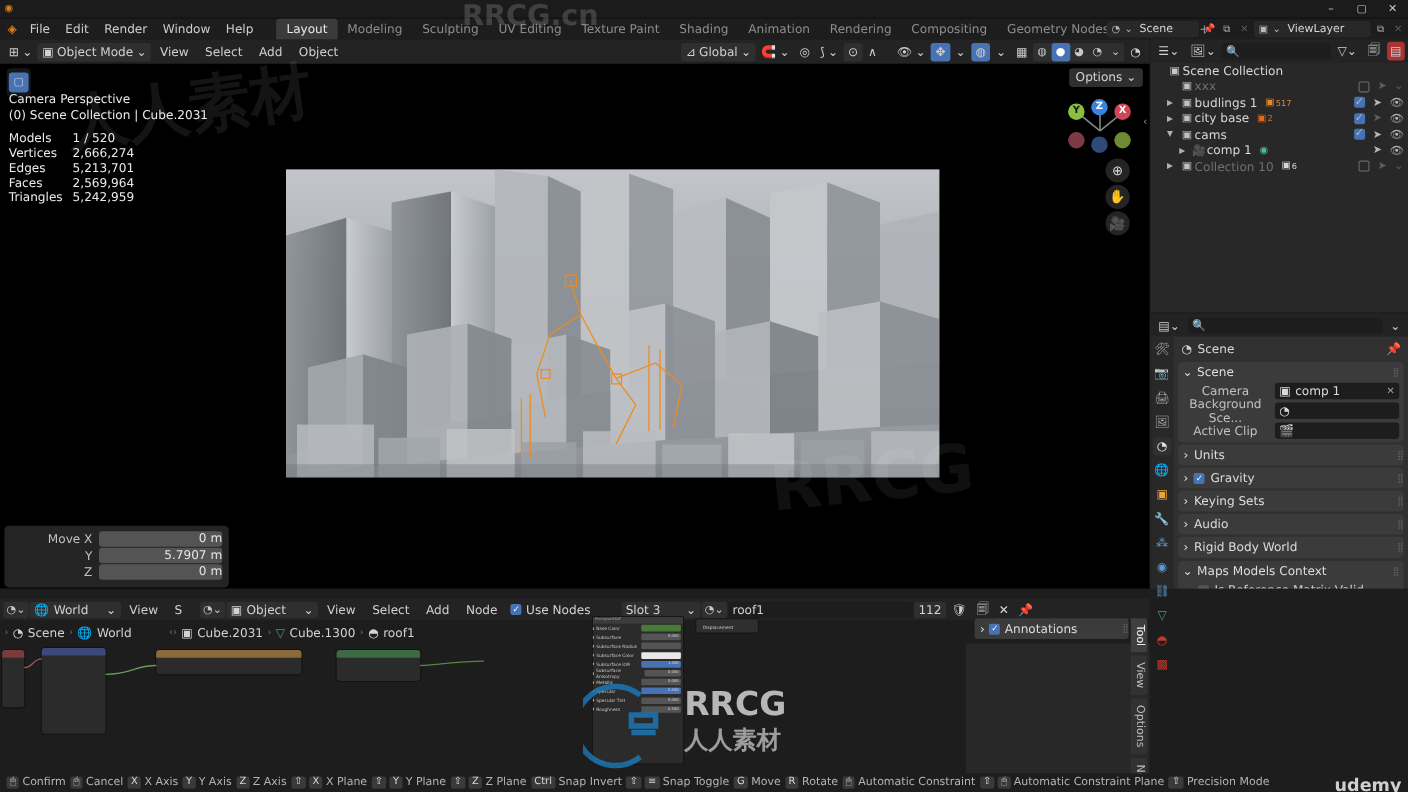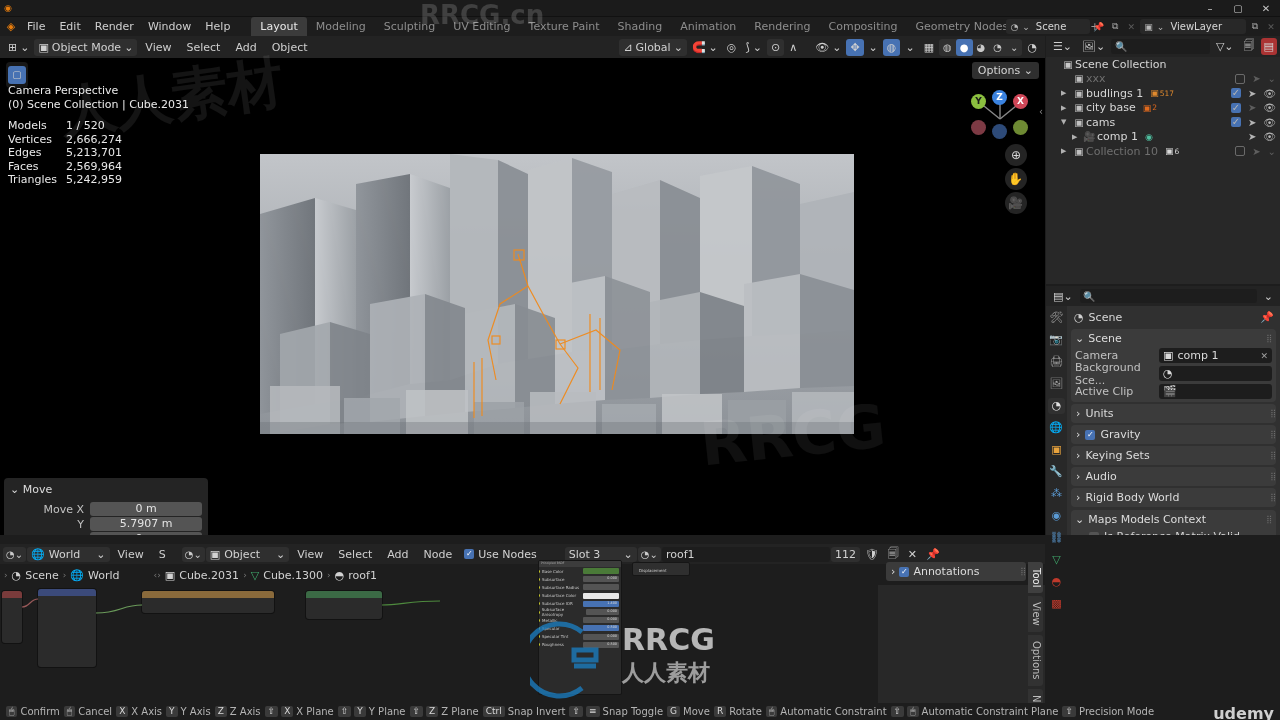--- a/index.html
+++ b/index.html
@@ -67,21 +67,21 @@
   .navbtn{ position:absolute; right:18px; width:22px; height:22px; border-radius:50%;
     background:#2d2d2dcc; color:#d8d8d8; font-size:12px; text-align:center; line-height:22px; }
   .vp-right-arrow{ position:absolute; right:2px; top:48px; color:#8a8a8a; font-size:10px; }
 
   
   .redo{ position:absolute; left:4px; top:420px; width:204px; background:#282828e8;
     border-radius:4px; padding:4px 0 6px; }
   .redo .ttl{ font-size:11px; color:#dcdcdc; padding:1px 6px 5px; }
   .rrow{ display:flex; align-items:center; height:14px; margin:1px 6px; }
   .rlbl{ width:80px; text-align:right; padding-right:6px; font-size:11px; color:#c2c2c2; }
-  .rfield{ flex:1; background:#545454; border-radius:3px; text-align:center;
+  .rfield{ flex:1; background:#545454; border-radius:3px; text-align:right;
     font-size:11px; color:#e4e4e4; line-height:14px; }
   .cb{ width:10px; height:10px; background:#545454; border-radius:2px; display:inline-block; }
   .cb.on{ background:#4772b3; color:#fff; font-size:8px; text-align:center; line-height:10px; }
 
   
   .outliner{ position:absolute; left:1046px; top:36px; width:234px; height:248px; background:#282828; }
   .ol-head{ height:21px; background:#232323; display:flex; align-items:center; padding:0 3px; gap:2px; }
   .searchbox{ flex:1; background:#1d1d1d; border-radius:3px; height:15px;
     display:flex; align-items:center; padding:0 4px; gap:4px; color:#777; font-size:10px; }
   .olrow{ height:14.5px; display:flex; align-items:center; padding-left:4px; font-size:11px; position:relative; }
@@ -105,21 +105,21 @@
   .ptabs{ position:absolute; left:0; top:20px; width:21px; bottom:0; background:#282828;
     display:flex; flex-direction:column; align-items:center; padding-top:4px; gap:6px; }
   .ptab{ width:17px; height:16px; text-align:center; line-height:16px; font-size:11px; color:#a8a8a8; border-radius:3px; }
   .ptab.act{ background:#303030; color:#e0e0e0; }
   .pbody{ position:absolute; left:21px; top:20px; right:0; bottom:0; padding:3px 4px; overflow:hidden; }
   .pbreadcrumb{ display:flex; align-items:center; gap:5px; height:17px; padding:0 3px; position:relative; }
   .psection{ background:#3b3b3b; border-radius:4px; margin-top:3px; padding:3px 4px; }
   .psec-head{ display:flex; align-items:center; gap:4px; font-size:11px; color:#dcdcdc; position:relative; }
   .grip{ position:absolute; right:1px; color:#6b6b6b; font-size:8px; letter-spacing:-1px;}
   .prow{ display:flex; align-items:center; height:15px; margin-top:3px; }
-  .plbl{ width:84px; text-align:left; padding-right:6px; font-size:11px; color:#c0c0c0; }
+  .plbl{ width:84px; text-align:center; padding-right:6px; font-size:11px; color:#c0c0c0; }
   .pfield{ flex:1; background:#1d1d1d; border-radius:3px; height:15px; display:flex;
     align-items:center; padding:0 4px; gap:4px; font-size:11px; color:#dadada; position:relative; }
   .pclose{ position:absolute; right:4px; color:#a0a0a0; font-size:9px; }
   .pcollapsed{ background:#3b3b3b; border-radius:4px; margin-top:2px; padding:3px 5px;
     display:flex; align-items:center; gap:5px; font-size:11px; color:#dcdcdc; position:relative; }
 
   
   .beditor-head{ position:absolute; left:0; top:544px; width:1045px; height:20px;
     background:#232323; display:flex; align-items:center; gap:1px; padding:0 3px; }
   .sep{ width:7px; }
@@ -414,21 +414,20 @@
       <div class="axis" style="left:2px;top:32px;background:#7d3a44"></div>
       <div class="axis" style="left:23px;top:36px;background:#2d4a78"></div>
       <div class="axis" style="left:44px;top:32px;background:#6e8a33"></div>
     </div>
     <div class="navbtn" style="top:86px">⊕</div>
     <div class="navbtn" style="top:110px">✋</div>
     <div class="navbtn" style="top:134px">🎥</div>
     <div class="vp-right-arrow">‹</div>
 
     <div class="redo">
-      <div class="ttl">⌄ <span>Move</span></div>
       <div class="rrow">
         <div class="rlbl">Move X</div>
         <div class="rfield">0 m</div>
       </div>
       <div class="rrow">
         <div class="rlbl">Y</div>
         <div class="rfield">5.7907 m</div>
       </div>
       <div class="rrow">
         <div class="rlbl">Z</div>

